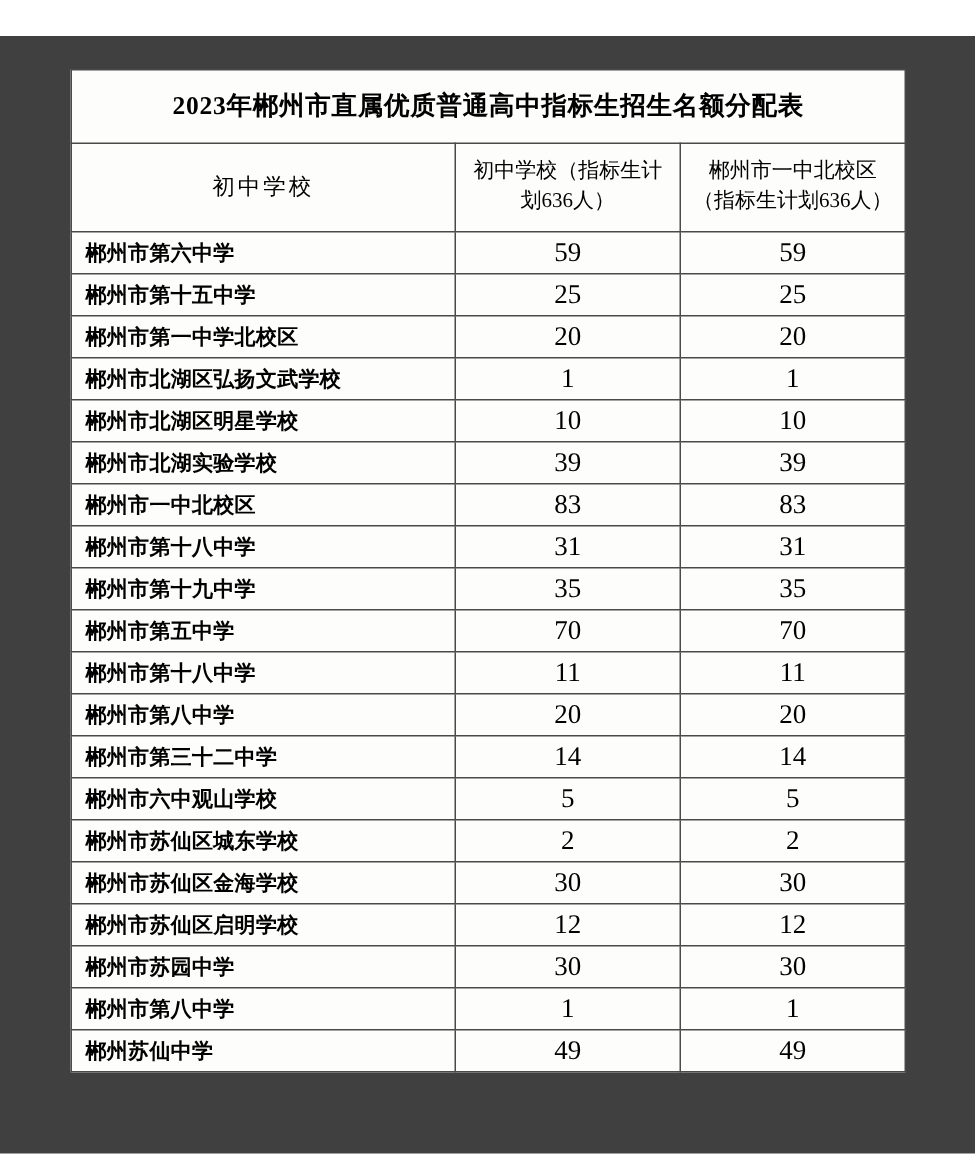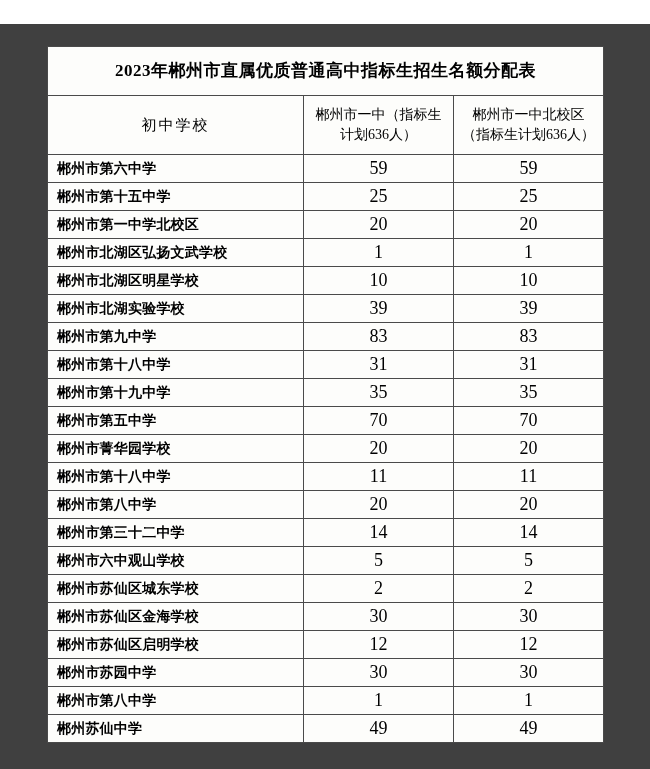--- a/index.html
+++ b/index.html
@@ -85,21 +85,21 @@
         <col class="c1">
           <col class="c2">
           <col class="c3">
       </colgroup>
       <tbody>
         <tr>
           <td class="title-cell" colspan="3">2023年郴州市直属优质普通高中指标生招生名额分配表</td>
         </tr>
         <tr>
           <td class="head-cell school">初中学校</td>
-          <td class="head-cell">郴州市一中（指标生计划636人）</td>
+          <td class="head-cell">初中学校（指标生计划636人）</td>
           <td class="head-cell">郴州市一中北校区（指标生计划636人）</td>
         </tr>
 
         <tr>
           <td class="school-cell">郴州市第六中学</td>
           <td class="num-cell">59</td>
           <td class="num-cell">59</td>
         </tr>
         <tr>
           <td class="school-cell">郴州市第十五中学</td>
@@ -120,43 +120,38 @@
           <td class="school-cell">郴州市北湖区明星学校</td>
           <td class="num-cell">10</td>
           <td class="num-cell">10</td>
         </tr>
         <tr>
           <td class="school-cell">郴州市北湖实验学校</td>
           <td class="num-cell">39</td>
           <td class="num-cell">39</td>
         </tr>
         <tr>
-          <td class="school-cell">郴州市第九中学</td>
+          <td class="school-cell">郴州市一中北校区</td>
           <td class="num-cell">83</td>
           <td class="num-cell">83</td>
         </tr>
         <tr>
           <td class="school-cell">郴州市第十八中学</td>
           <td class="num-cell">31</td>
           <td class="num-cell">31</td>
         </tr>
         <tr>
           <td class="school-cell">郴州市第十九中学</td>
           <td class="num-cell">35</td>
           <td class="num-cell">35</td>
         </tr>
         <tr>
           <td class="school-cell">郴州市第五中学</td>
           <td class="num-cell">70</td>
           <td class="num-cell">70</td>
-        </tr>
-        <tr>
-          <td class="school-cell">郴州市菁华园学校</td>
-          <td class="num-cell">20</td>
-          <td class="num-cell">20</td>
         </tr>
         <tr>
           <td class="school-cell">郴州市第十八中学</td>
           <td class="num-cell">11</td>
           <td class="num-cell">11</td>
         </tr>
         <tr>
           <td class="school-cell">郴州市第八中学</td>
           <td class="num-cell">20</td>
           <td class="num-cell">20</td>

